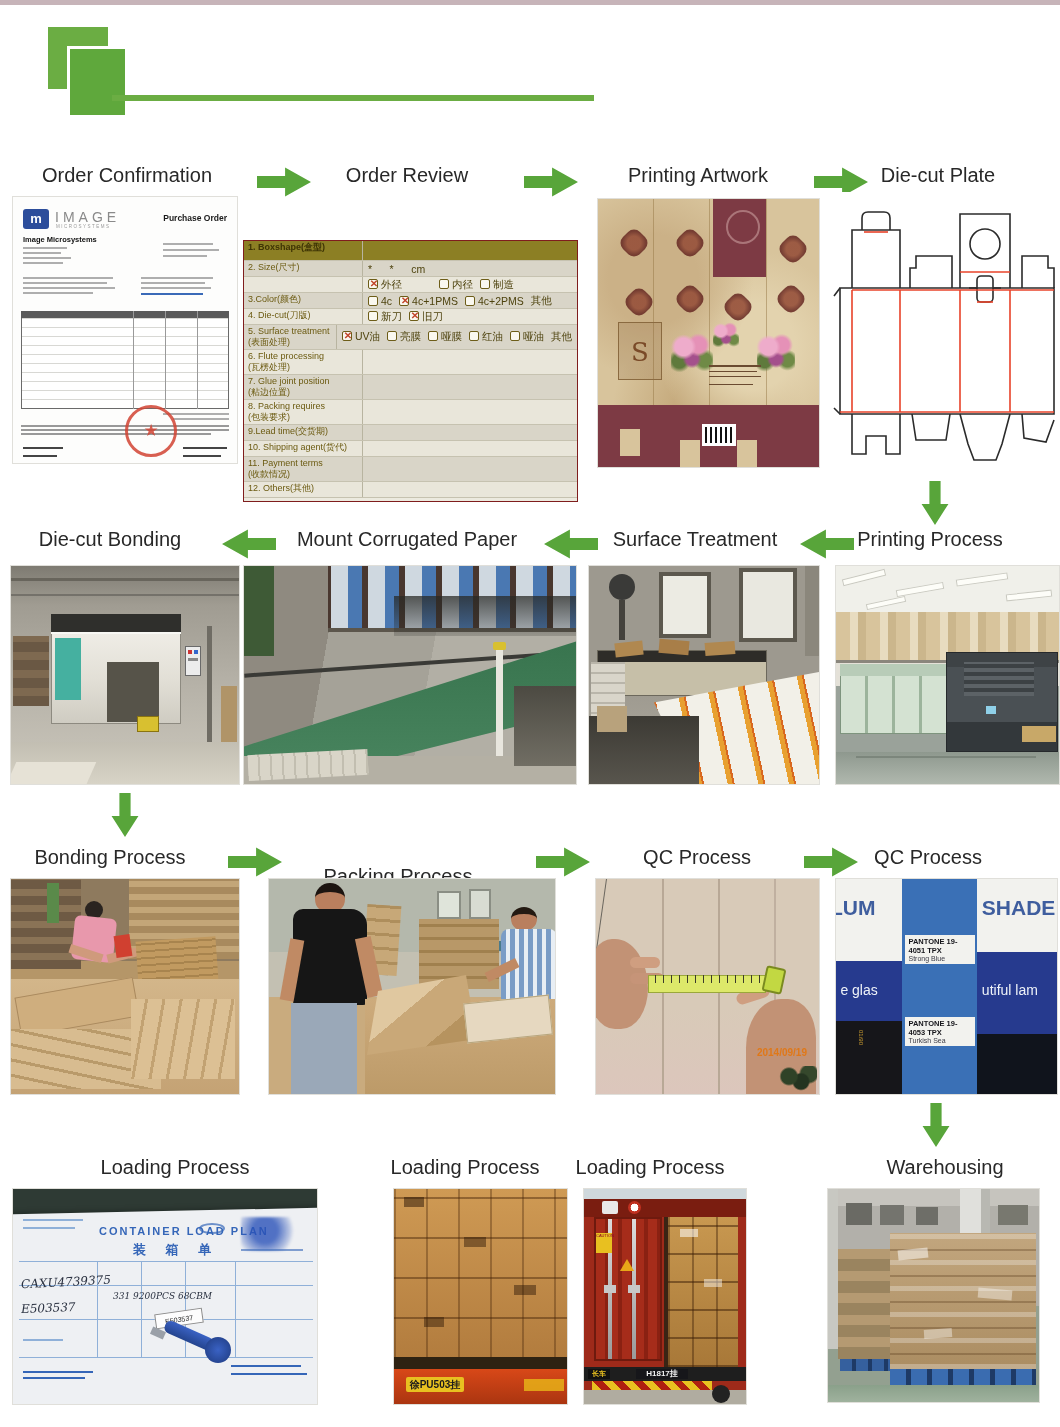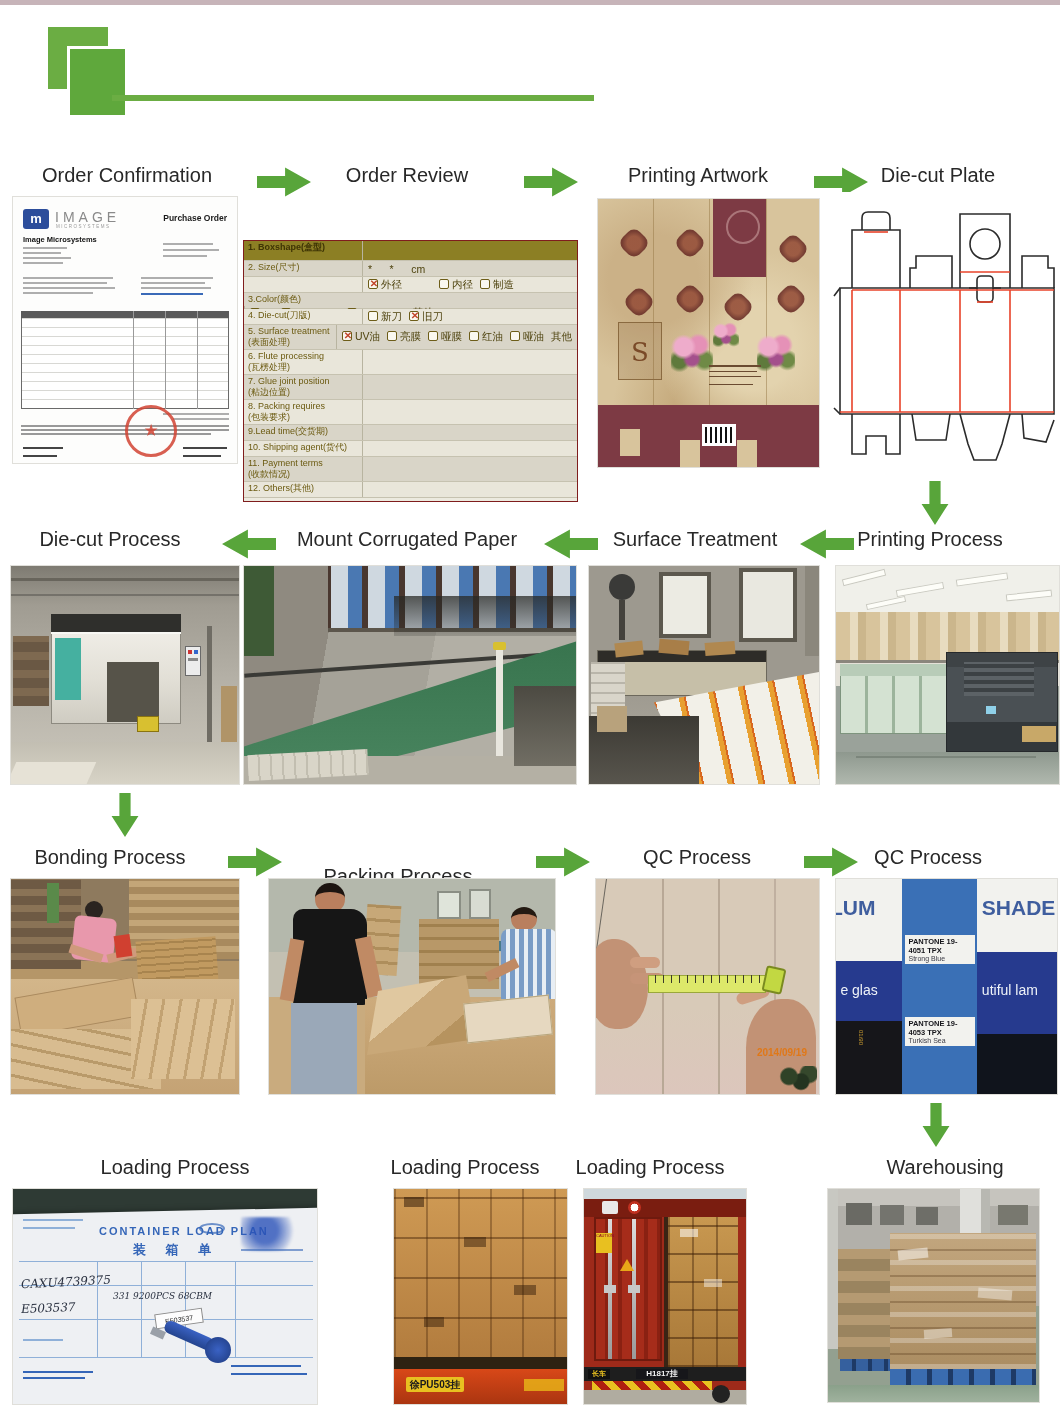--- a/index.html
+++ b/index.html
@@ -146,21 +146,21 @@
         <div class="fv"></div>
       </div>
       <div class="fr" style="height: 16px; background: rgb(217, 213, 200);">
         <div class="fl">2. Size(尺寸)</div>
         <div class="fv"><span style="position: relative;">*      *      cm</span></div>
       </div>
       <div class="fr" style="height: 16px; background: rgb(233, 230, 218);">
         <div class="fl"></div>
         <div class="fv"><span style="position: relative; white-space: nowrap;"><span class="cb ck" style="position: relative;"></span>外径</span><span style="position: relative; white-space: nowrap; padding-left: 30px;"><span class="cb" style="position: relative;"></span>内径</span><span style="position: relative; white-space: nowrap;"><span class="cb" style="position: relative;"></span>制造</span></div>
       </div>
-      <div class="fr" style="height: 16px; background: rgb(217, 213, 200); flex-direction: column;">
+      <div class="fr" style="height: 16px; background: rgb(217, 213, 200);">
         <div class="fl">3.Color(颜色)</div>
         <div class="fv"><span style="position: relative; white-space: nowrap;"><span class="cb" style="position: relative;"></span>4c</span><span style="position: relative; white-space: nowrap;"><span class="cb ck" style="position: relative;"></span>4c+1PMS</span><span style="position: relative; white-space: nowrap;"><span class="cb" style="position: relative;"></span>4c+2PMS</span><span style="position: relative; white-space: nowrap;">其他</span></div>
       </div>
       <div class="fr" style="height: 16px; background: rgb(233, 230, 218);">
         <div class="fl">4. Die-cut(刀版)</div>
         <div class="fv"><span style="position: relative; white-space: nowrap;"><span class="cb" style="position: relative;"></span>新刀</span><span style="position: relative; white-space: nowrap;"><span class="cb ck" style="position: relative;"></span>旧刀</span></div>
       </div>
       <div class="fr" style="height: 25px; background: rgb(217, 213, 200);">
         <div class="fl">5. Surface treatment
 (表面处理)</div>
@@ -252,21 +252,21 @@
         <path d="M145,110 H161"></path>
         <path d="M20,98 H222"></path>
         <path d="M8,220 H222"></path>
         <path d="M20,98 V220 M68,98 V220 M128,98 V220 M178,98 V220"></path>
       </g>
     </svg>
   </div>
 
   <div class="arrow ad" style="left:921px;top:481px;"></div>
 
-  <div class="slab" style="left:110px;top:528px;">Die-cut Process</div>
+  <div class="slab" style="left:110px;top:528px;">Die-cut Bonding</div>
   <div class="arrow al" style="left:222px;top:529px;"></div>
   <div class="slab" style="left:407px;top:528px;">Mount Corrugated Paper</div>
   <div class="arrow al" style="left:544px;top:529px;"></div>
   <div class="slab" style="left:695px;top:528px;">Surface Treatment</div>
   <div class="arrow al" style="left:800px;top:529px;"></div>
   <div class="slab" style="left:930px;top:528px;">Printing Process</div>
 
   <div class="ph" style="left:10px;top:565px;width:230px;height:220px;background:linear-gradient(180deg,#7e7b72 0%,#a09c92 18%,#b6b2a8 55%,#ccc8bd 100%);">
     <div style="left:0;top:12px;width:230px;height:3px;background:#68655c;"></div>
     <div style="left:0;top:28px;width:230px;height:2px;background:#74716a;"></div>

